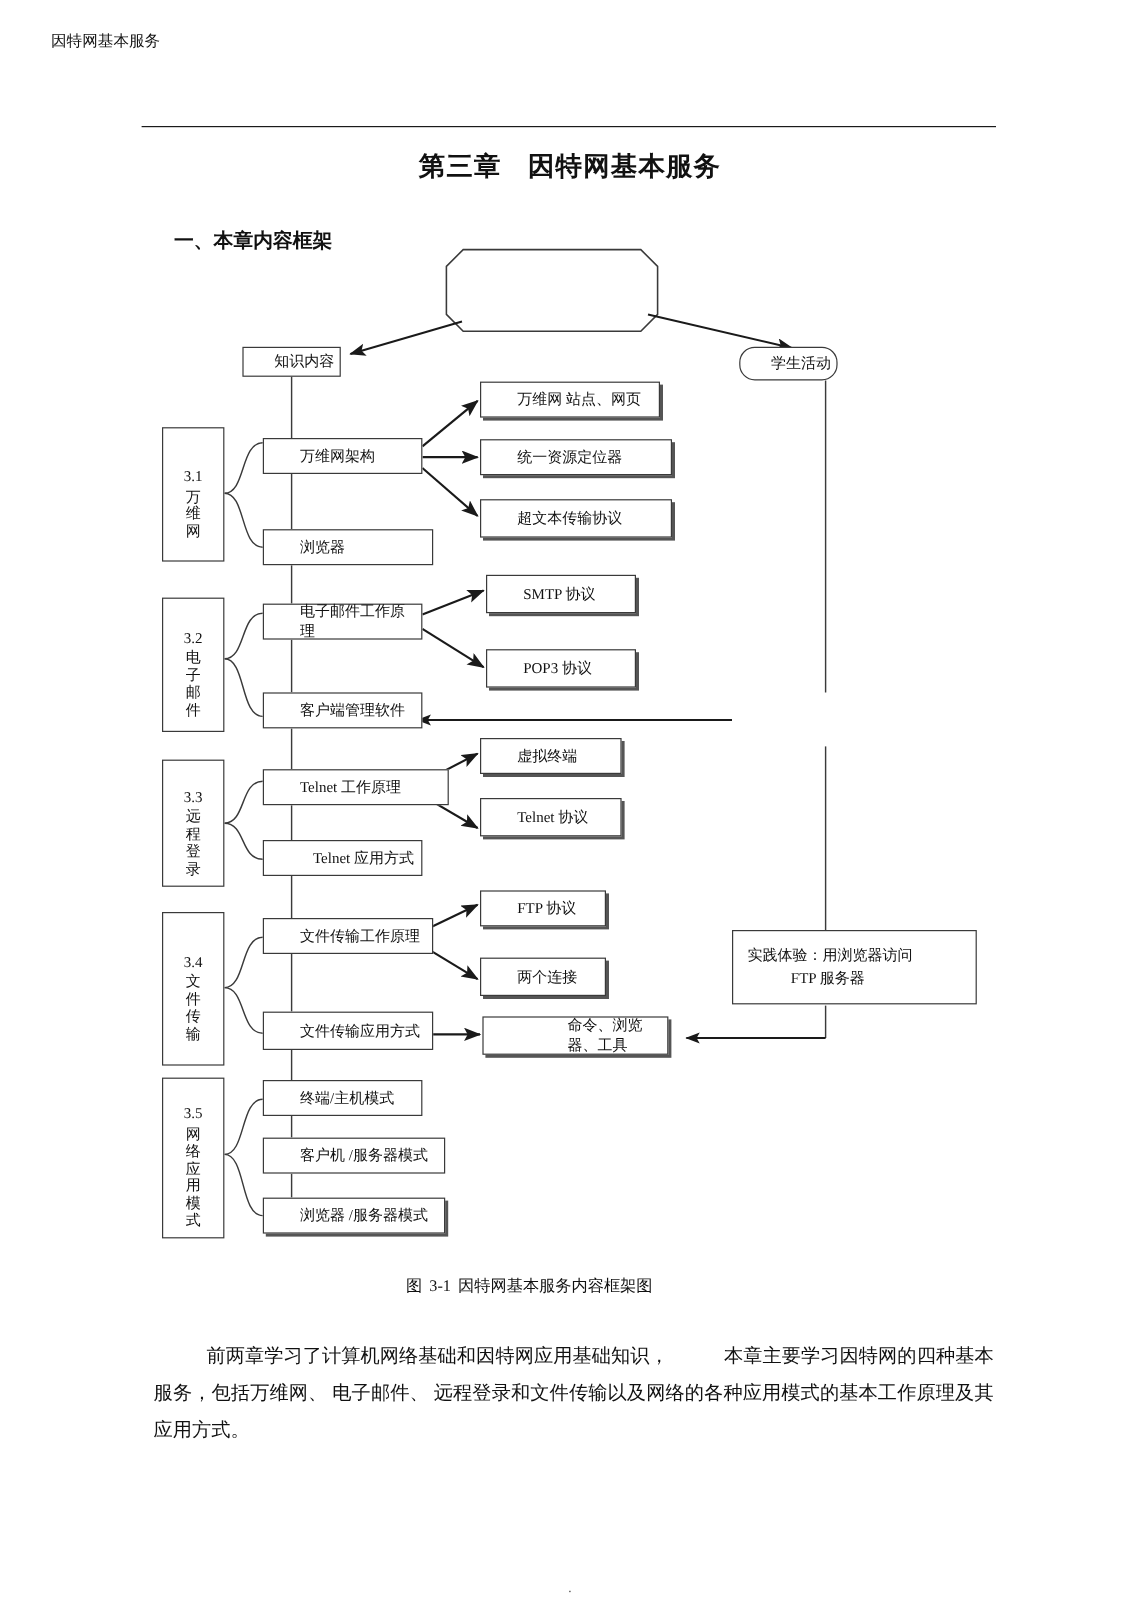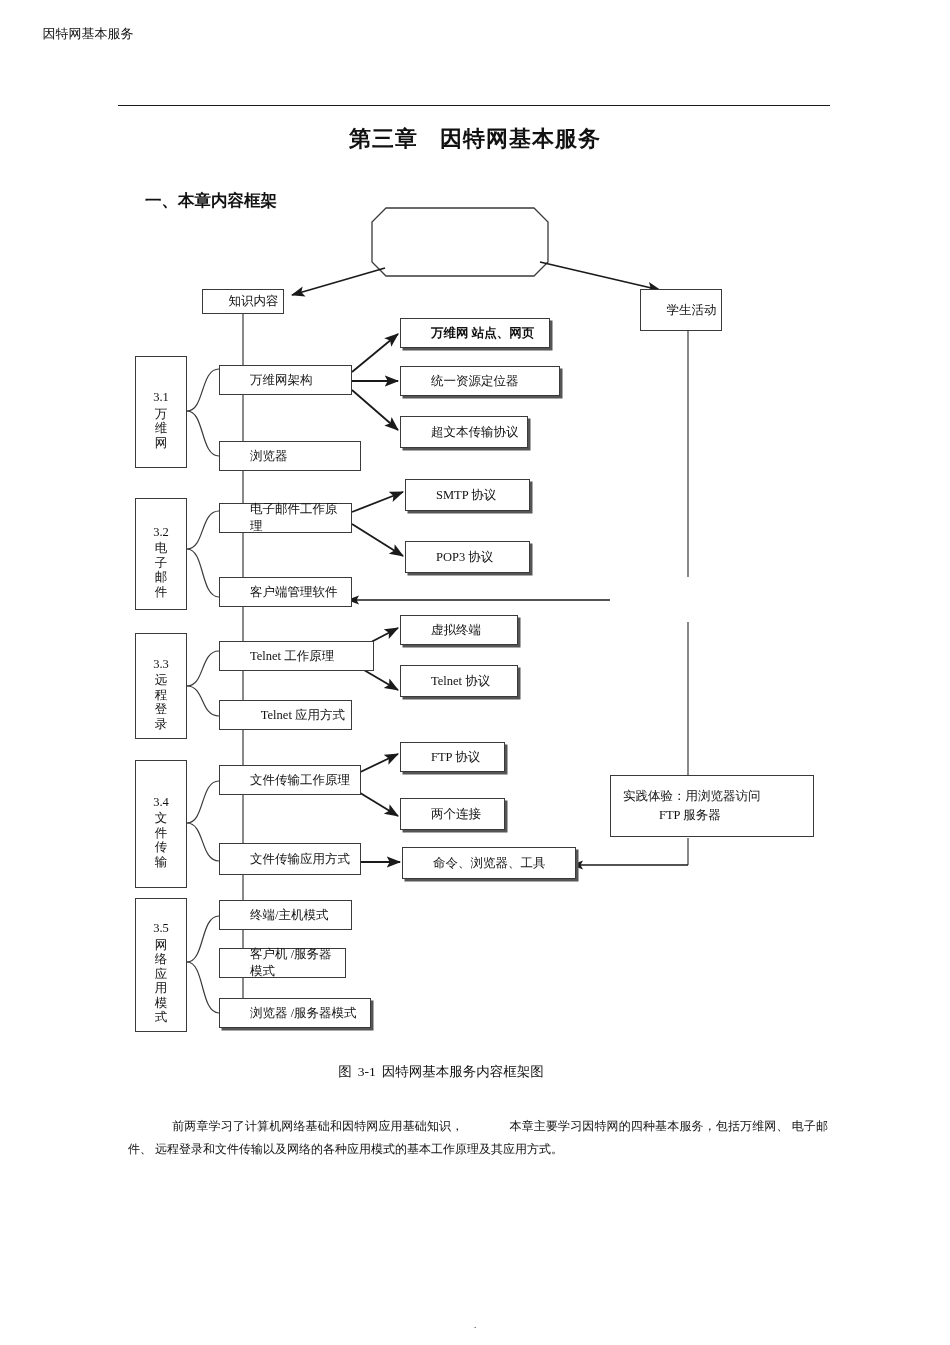--- a/index.html
+++ b/index.html
@@ -64,21 +64,21 @@
   }
 
   
   .fig-caption{
     position:absolute;left:0;top:1063px;width:882px;text-align:center;
     font-size:13.5px;
   }
   .fig-caption .sp{display:inline-block;width:6px;}
   .para{
     position:absolute;left:128px;top:1115px;width:700px;
-    font-size:12px;line-height:1.95;text-align:justify;
+    font-size:16px;line-height:1.95;text-align:justify;
   }
   .para .indent{display:inline-block;width:44px;}
   .para .bigsp{display:inline-block;width:46px;}
   .footer-dot{
     position:absolute;left:0;top:1318px;width:950px;text-align:center;
     font-size:11px;color:#555;
   }
 </style>
 </head>
 <body>
@@ -157,43 +157,43 @@
 
         <line x1="352" y1="862" x2="400" y2="862" stroke="#1a1a1a" stroke-width="1.8" marker-end="url(#ah)"></line>
       </g>
     </svg>
 
     <div class="hexlabel">因特网基本服务</div>
 
     <div class="node center" style="left:202px;top:289px;width:82px;height:25px;">
       <span class="txt">知识内容</span>
     </div>
-    <div class="node center" style="left:640px;top:289px;width:82px;height:42px;">
+    <div class="node center" style="left:616px;top:289px;width:82px;height:28px;border-radius:13px;">
       <span class="txt">学生活动</span>
     </div>
 
     <div class="vnode" style="left:135px;top:356px;width:52px;height:112px;">
       <span class="num">3.1</span>
       <span class="ch">万</span>
       <span class="ch">维</span>
       <span class="ch">网</span>
     </div>
     <div class="node" style="left:219px;top:365px;width:133px;height:30px;">
       <span class="txt">万维网架构</span>
     </div>
     <div class="node" style="left:219px;top:441px;width:142px;height:30px;">
       <span class="txt">浏览器</span>
     </div>
-    <div class="node shadow" style="left:400px;top:318px;width:150px;height:30px;font-weight:bold;">
+    <div class="node shadow" style="left:400px;top:318px;width:150px;height:30px;">
       <span class="txt">万维网 站点、网页</span>
     </div>
     <div class="node shadow" style="left:400px;top:366px;width:160px;height:30px;">
       <span class="txt">统一资源定位器</span>
     </div>
-    <div class="node shadow" style="left:400px;top:416px;width:128px;height:32px;">
+    <div class="node shadow" style="left:400px;top:416px;width:160px;height:32px;">
       <span class="txt">超文本传输协议</span>
     </div>
 
     <div class="vnode" style="left:135px;top:498px;width:52px;height:112px;">
       <span class="num">3.2</span>
       <span class="ch">电</span>
       <span class="ch">子</span>
       <span class="ch">邮</span>
       <span class="ch">件</span>
     </div>
@@ -242,37 +242,37 @@
     </div>
     <div class="node" style="left:219px;top:843px;width:142px;height:32px;">
       <span class="txt">文件传输应用方式</span>
     </div>
     <div class="node shadow" style="left:400px;top:742px;width:105px;height:30px;">
       <span class="txt">FTP 协议</span>
     </div>
     <div class="node shadow" style="left:400px;top:798px;width:105px;height:32px;">
       <span class="txt">两个连接</span>
     </div>
-    <div class="node shadow" style="left:402px;top:847px;width:174px;height:32px;">
+    <div class="node shadow" style="left:402px;top:847px;width:155px;height:32px;padding-left:40px;">
       <span class="txt">命令、浏览器、工具</span>
     </div>
 
     <div class="vnode" style="left:135px;top:898px;width:52px;height:134px;">
       <span class="num">3.5</span>
       <span class="ch">网</span>
       <span class="ch">络</span>
       <span class="ch">应</span>
       <span class="ch">用</span>
       <span class="ch">模</span>
       <span class="ch">式</span>
     </div>
     <div class="node" style="left:219px;top:900px;width:133px;height:30px;">
       <span class="txt">终端/主机模式</span>
     </div>
-    <div class="node" style="left:219px;top:948px;width:127px;height:30px;">
+    <div class="node" style="left:219px;top:948px;width:152px;height:30px;">
       <span class="txt">客户机 /服务器模式</span>
     </div>
     <div class="node shadow" style="left:219px;top:998px;width:152px;height:30px;">
       <span class="txt">浏览器 /服务器模式</span>
     </div>
 
     <div class="pnode shadow" style="left:610px;top:775px;width:204px;height:62px;">
       <div>实践体验：用浏览器访问</div>
       <div class="l2">FTP 服务器</div>
     </div>

